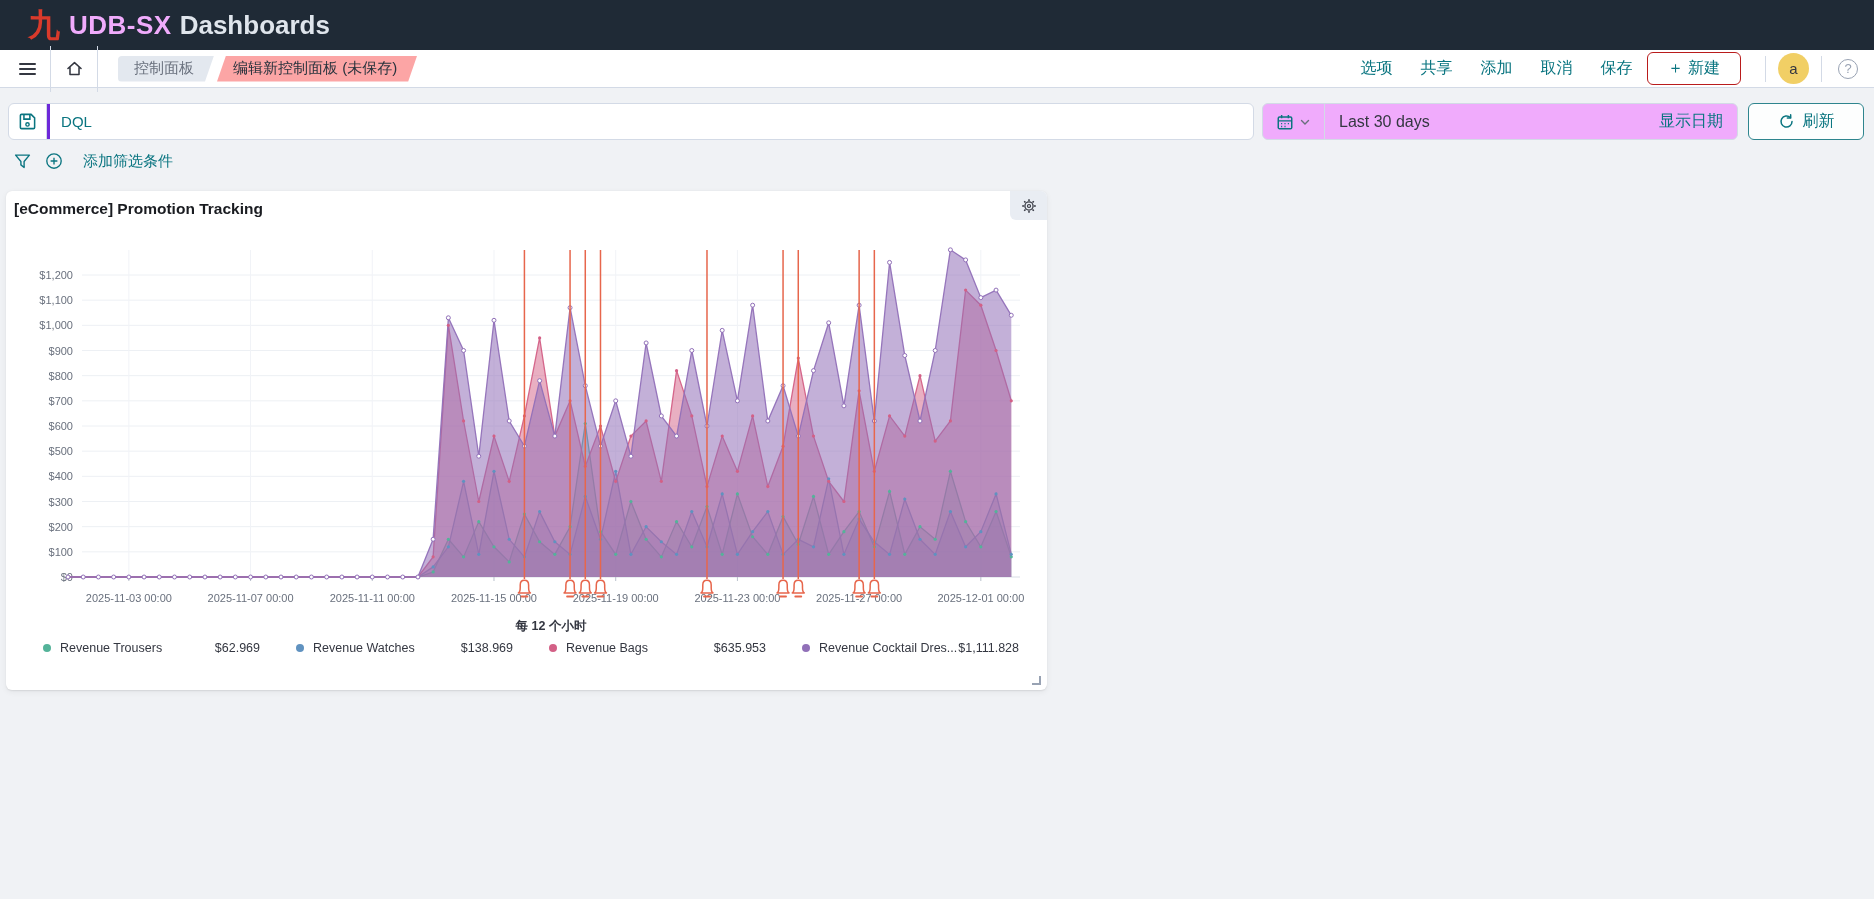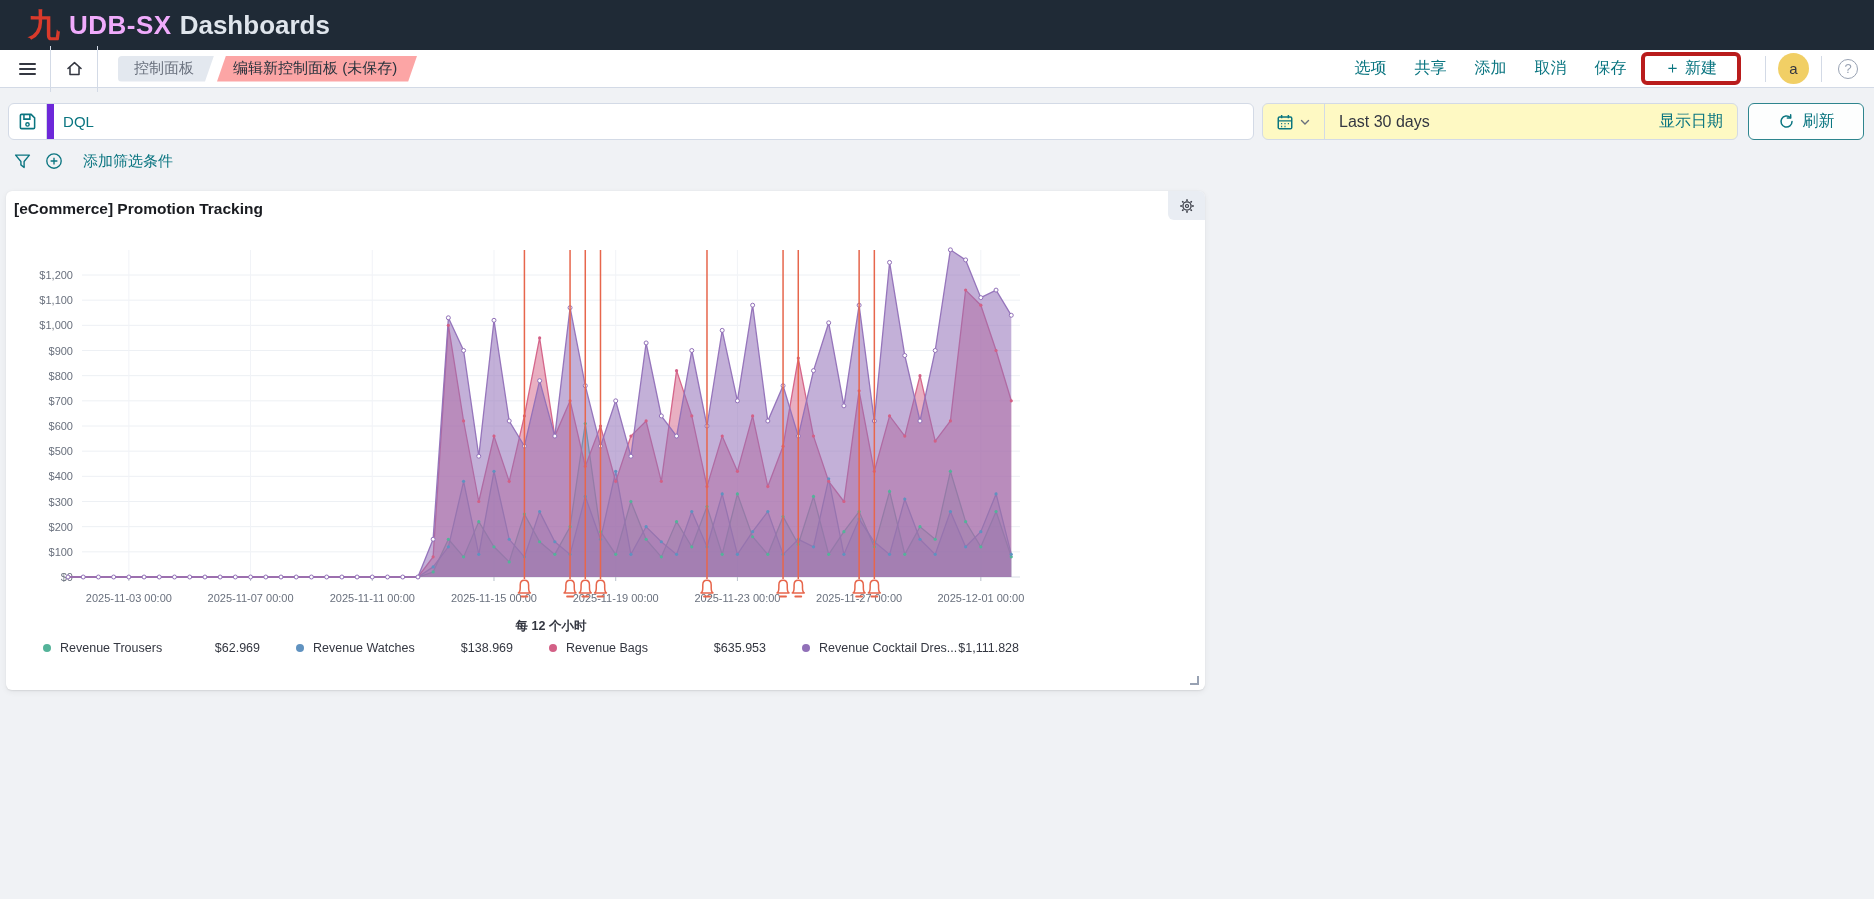--- a/index.html
+++ b/index.html
@@ -37,61 +37,61 @@
     border-radius:4px 0 0 4px;
   }
   .crumb-cur {
     background:#fca5a5; color:#29333d; font-weight:500; margin-left:3px;
     clip-path:polygon(9px 0, 100% 0, calc(100% - 9px) 100%, 0 100%);
   }
   .toolbar-spacer { flex:1; }
   .nav-actions { display:flex; align-items:center; gap:28px; margin-right:14px; }
   .txt-btn { background:none; border:none; color:#0a7580; font-size:16px; cursor:pointer; font-family:inherit; }
   .new-btn {
-    border:4px solid #b91c1c; background:#fff; color:#0a7580;
+    border:1px solid #b91c1c; background:#fff; color:#0a7580;
     font-size:16px; border-radius:6px; height:33px; padding:0 20px; cursor:pointer; font-family:inherit;
     margin-right:12px;
   }
   .avatar {
     width:31px; height:31px; border-radius:50%; background:#f1cf65; color:#343741;
     display:flex; align-items:center; justify-content:center; font-size:15px; cursor:pointer; border:none;
   }
   .help-btn {
     width:20px; height:20px; border-radius:50%; border:1.5px solid #98a2b3; color:#98a2b3;
     display:flex; align-items:center; justify-content:center; font-size:13px; background:none; cursor:pointer; margin-left:4px;
   }
   
   .query-row { position:absolute; top:103px; left:8px; width:1856px; height:37px; display:flex; }
   .search-bar {
     flex:1; height:37px; background:#fff; border:1px solid #d3dae6; border-radius:6px;
     display:flex; align-items:center; overflow:hidden;
   }
   .save-box { width:38px; height:100%; border-right:1px solid #d3dae6; display:flex; align-items:center; justify-content:center; background:none; border-top:none;border-bottom:none;border-left:none; cursor:pointer; }
   .search-input { flex:1; border:none; outline:none; font-size:17px; padding:0 12px; color:#343741; font-family:inherit; }
   .search-input::placeholder { color:#9aa5b5; }
-  .dql { width:56px; height:100%; border-left:7px solid #6d28d9; background:none; border-top:none;border-right:none;border-bottom:none; color:#0a7580; font-size:15px; cursor:pointer; font-family:inherit; }
+  .dql { width:56px; height:100%; border-left:3px solid #6d28d9; background:none; border-top:none;border-right:none;border-bottom:none; color:#0a7580; font-size:15px; cursor:pointer; font-family:inherit; }
   .date-picker {
-    width:476px; height:37px; margin-left:8px; background:#fef9c3; border:1px solid #d3dae6; border-radius:6px;
+    width:476px; height:37px; margin-left:8px; background:#f0abfc; border:1px solid #d3dae6; border-radius:6px;
     display:flex; align-items:center; overflow:hidden; flex:none;
   }
   .cal-box { width:62px; height:100%; border-right:1px solid #d3dae6; display:flex; align-items:center; justify-content:center; gap:5px; background:none; border-top:none;border-bottom:none;border-left:none; cursor:pointer; }
   .range-btn { background:none; border:none; font-size:16px; color:#343741; padding:0 14px; cursor:pointer; font-family:inherit; }
   .dp-spacer { flex:1; }
   .show-dates { background:none; border:none; color:#0a7580; font-size:16px; padding:0 14px; cursor:pointer; font-family:inherit; }
   .refresh-btn {
     width:116px; height:37px; margin-left:10px; flex:none;
     border:1px solid #2e858e; border-radius:6px; background:#fdfefe;
     color:#0a7580; font-size:16px; display:flex; align-items:center; justify-content:center; gap:8px; cursor:pointer; font-family:inherit;
   }
   
   .filter-row { position:absolute; top:150px; left:14px; height:22px; display:flex; align-items:center; gap:14px; }
   .add-filter { background:none; border:none; display:flex; align-items:center; gap:20px; color:#0a7580; font-size:15px; cursor:pointer; font-family:inherit; }
   
   .panel {
-    position:absolute; top:191px; left:6px; width:1199px; height:499px;
+    position:absolute; top:191px; left:6px; width:1041px; height:499px;
     background:#fff; border-radius:6px; box-shadow:0 .8px 1.5px rgba(0,0,0,.08), 0 2px 6px rgba(0,0,0,.06);
   }
   .panel-title { position:absolute; top:9px; left:8px; font-size:15.5px; font-weight:bold; color:#1a1c21; }
   .gear-badge {
     position:absolute; top:0; right:0; width:37px; height:29px; background:#e9edf3;
     border-radius:0 6px 0 6px; display:flex; align-items:center; justify-content:center; border:none; cursor:pointer;
   }
   #chart-container { position:absolute; top:40px; left:0; width:1041px; height:410px; }
   .legend-row { position:absolute; top:450px; left:37px; display:flex; }
   .legend-item { width:253px; display:flex; align-items:center; cursor:pointer; padding-right:36px; }

